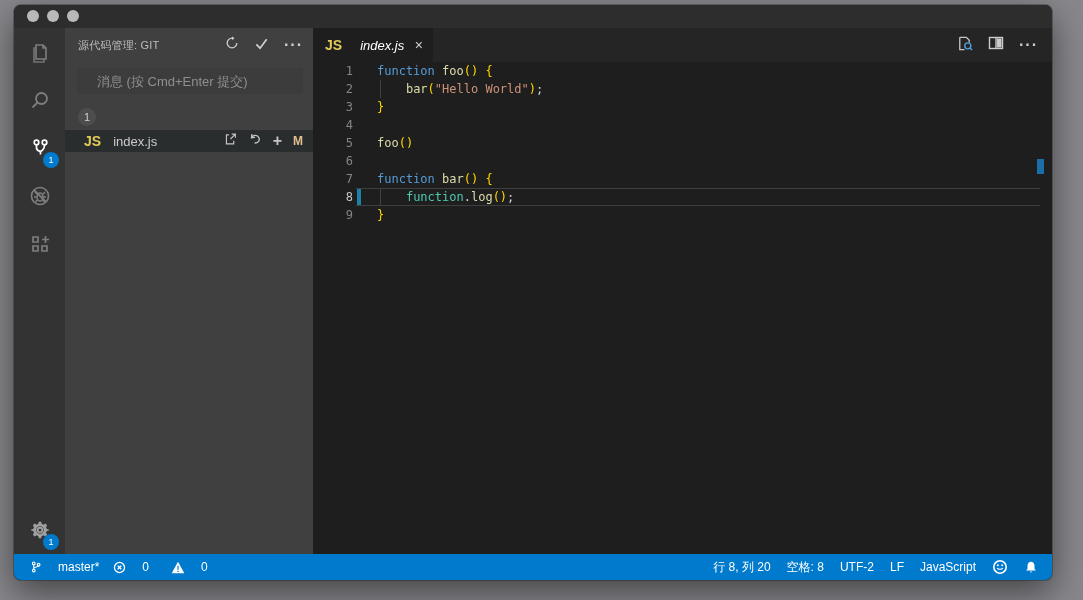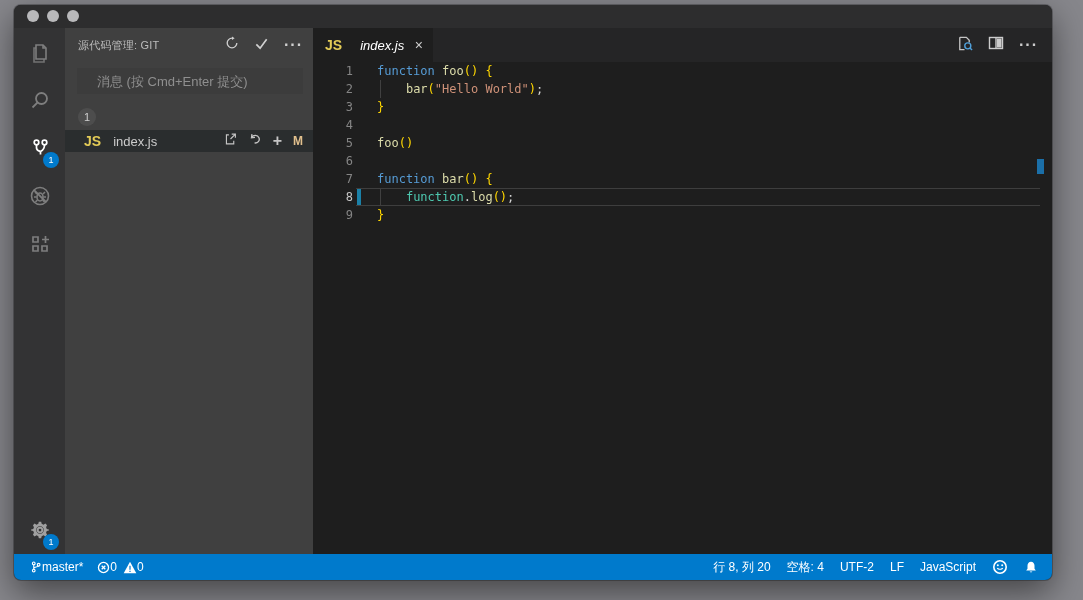--- a/index.html
+++ b/index.html
@@ -67,21 +67,21 @@
   .current-line-box { position:absolute; left:43px; right:12px; height:18px;
     border-top:1px solid #3e3e3e; border-bottom:1px solid #3e3e3e; pointer-events:none; }
   .ruler-marker { position:absolute; right:8px; width:7px; height:15px; background:#1b6fa8; }
   .tk-kw{color:#569cd6} .tk-fn{color:#dcdcaa} .tk-cls{color:#4ec9b0}
   .tk-str{color:#ce9178} .tk-pun{color:#d4d4d4} .tk-brk{color:#ffd700}
   
   .statusbar { height:26px; background:#007acc; color:#ffffff; display:flex; align-items:center;
     font-size:12px; padding:0 14px 0 16px; flex:0 0 auto; }
   .sb-left { display:flex; align-items:center; gap:14px; flex:1 1 auto; }
   .sb-right { display:flex; align-items:center; gap:16px; }
-  .sb-item { display:flex; align-items:center; gap:0; white-space:nowrap; }
+  .sb-item { display:flex; align-items:center; gap:16px; white-space:nowrap; }
   .sb-item svg { display:block; }
 </style>
 </head>
 <body>
 
 <div class="desktop">
   <div class="window">
 
     <div class="titlebar">
       <div class="traffic">
@@ -265,21 +265,21 @@
             <svg width="14" height="13" viewBox="0 0 16 15" fill="#fff">
               <path d="M8 1 L15.3 14 L0.7 14 Z"></path>
               <path d="M8 5.5 L8 10 M8 11.2 L8 12.6" stroke="#007acc" stroke-width="1.4"></path>
             </svg>
           </span>
           <span>0</span>
         </span>
       </div>
       <div class="sb-right">
         <span class="sb-item">行 8, 列 20</span>
-        <span class="sb-item">空格: 4</span>
+        <span class="sb-item">空格: 8</span>
         <span class="sb-item">UTF-2</span>
         <span class="sb-item">LF</span>
         <span class="sb-item">JavaScript</span>
         <span class="sb-item">
           <svg width="16" height="16" viewBox="0 0 16 16" fill="#fff">
             <path d="M8 1 A7 7 0 1 0 8 15 A7 7 0 1 0 8 1 Z M8 2.6 A5.4 5.4 0 1 1 8 13.4 A5.4 5.4 0 1 1 8 2.6 Z" fill-rule="evenodd"></path>
             <circle cx="5.8" cy="6.3" r="1"></circle>
               <circle cx="10.2" cy="6.3" r="1"></circle>
             <path d="M4.8 9.2 C5.8 11.4 10.2 11.4 11.2 9.2 L10 8.8 C9.3 10.2 6.7 10.2 6 8.8 Z"></path>
           </svg>

